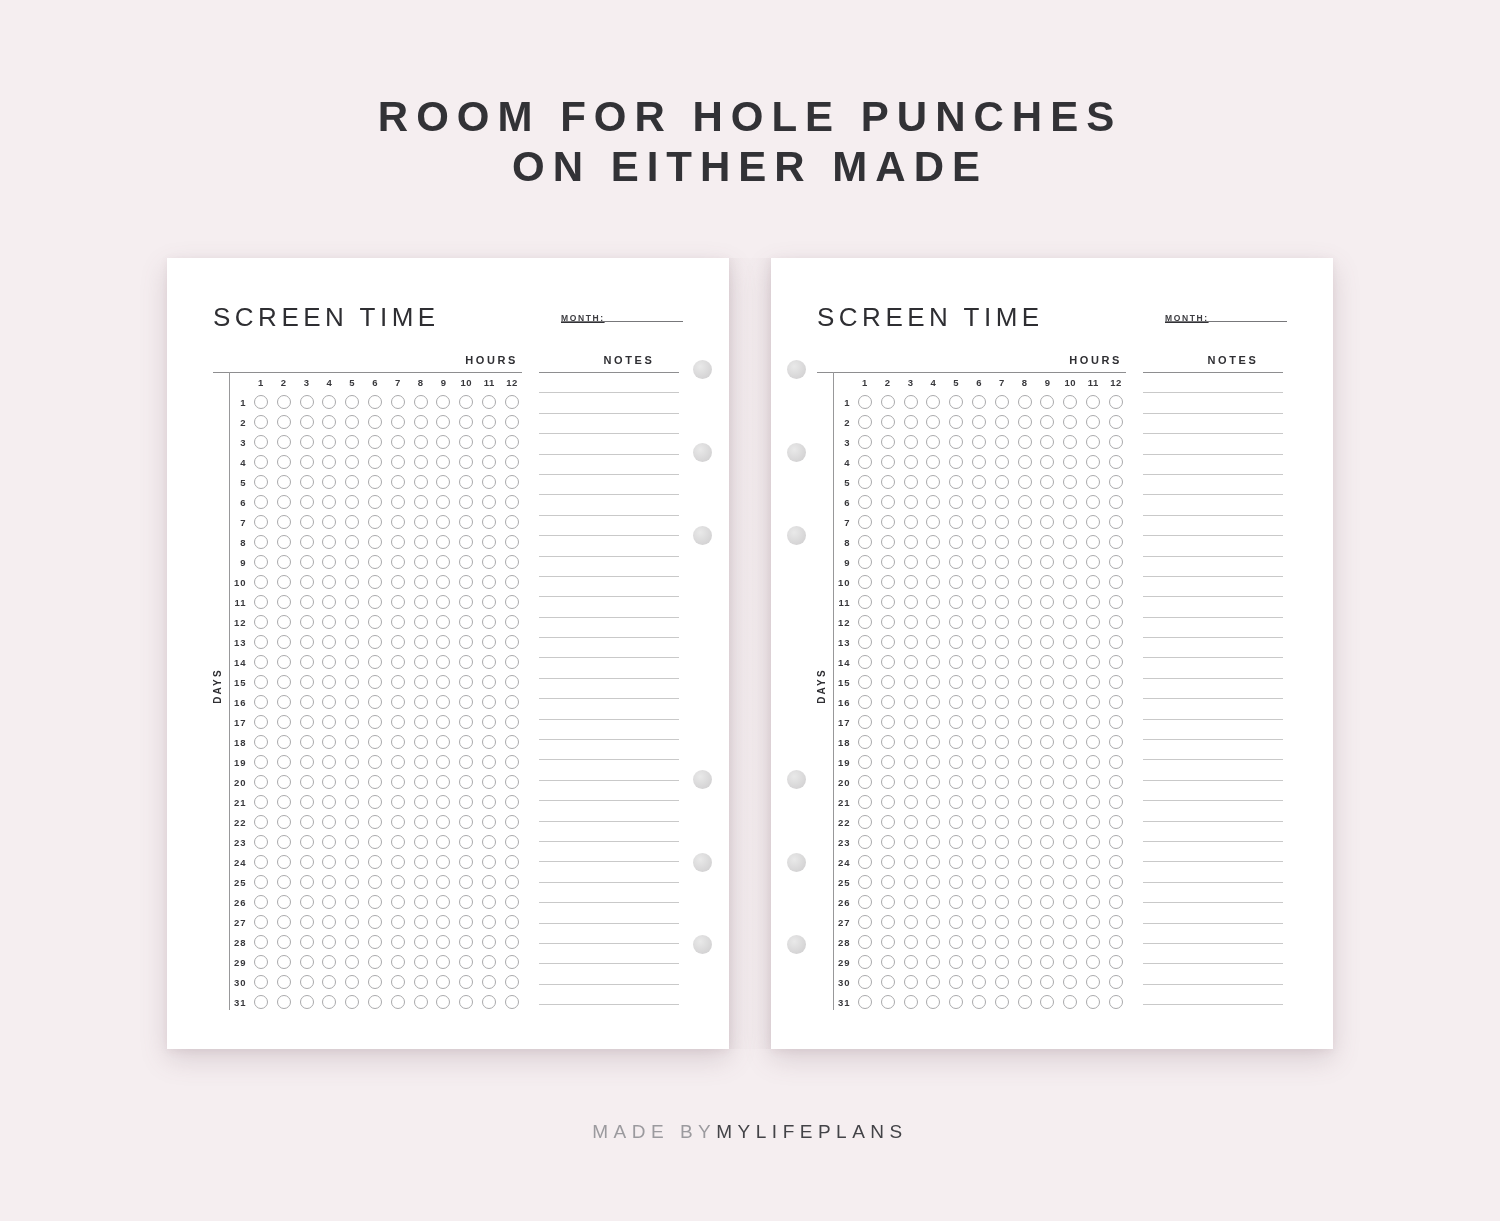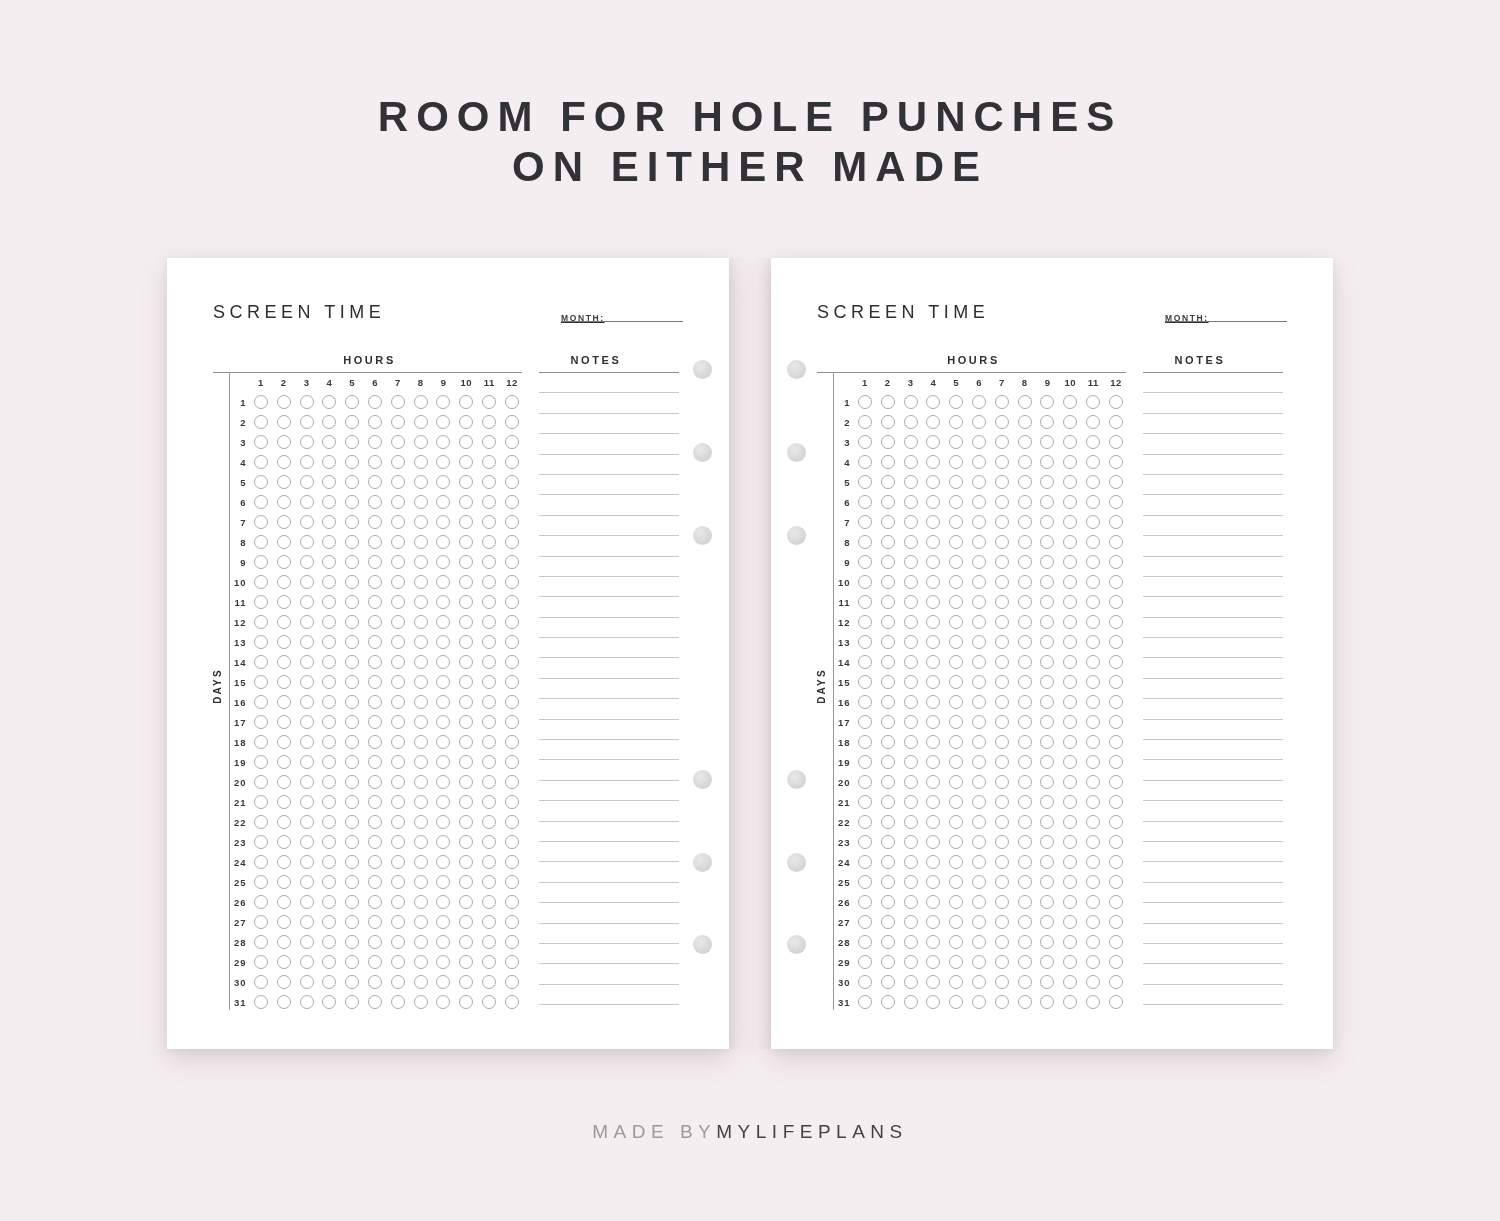--- a/index.html
+++ b/index.html
@@ -24,38 +24,38 @@
   }
   .spread-gap{width:42px;height:791px;flex:0 0 42px;
     background:linear-gradient(90deg,rgba(70,40,55,0.04),rgba(70,40,55,0.01) 35%,rgba(70,40,55,0.01) 65%,rgba(70,40,55,0.04));}
   .page{
     position:relative;width:562px;height:791px;background:var(--page,#ffffff);
     flex:0 0 562px;
     box-shadow:0 10px 26px rgba(110,80,95,0.20), 0 2px 8px rgba(110,80,95,0.08);
   }
   
   .page-title{
-    position:absolute;left:46px;top:44px;font-weight:400;font-size:18px;
+    position:absolute;left:46px;top:44px;font-weight:400;font-size:26px;
     letter-spacing:4.5px;color:#2e2e32;white-space:nowrap;
   }
   .month-field{
     position:absolute;top:49px;right:46px;width:122px;height:15px;
     border-bottom:1.2px solid #77777a;
     text-decoration:underline;
   }
   .month-label{
     font-size:8.5px;font-weight:600;letter-spacing:1.6px;color:#3c3c40;
   }
   
   .hours-header,.notes-header{
     position:absolute;top:96px;text-align:center;font-size:11px;font-weight:700;
     letter-spacing:2.6px;color:#2f2f33;
   }
-  .hours-header{left:48px;width:309px;}
-  .notes-header{left:359px;width:140px;}
+  .hours-header{left:42px;width:309px;text-align:right;}
+  .notes-header{left:392px;width:140px;}
   .grid-topline{
     position:absolute;left:46px;top:114px;width:309px;height:1px;
     background:var(--line-dark,#8e8e90);
   }
   .grid-vline{
     position:absolute;left:62px;top:114px;width:1px;height:638px;
     background:#98989a;
   }
   .days-label{
     position:absolute;left:50px;top:428px;transform:translate(-50%,-50%) rotate(-90deg);

